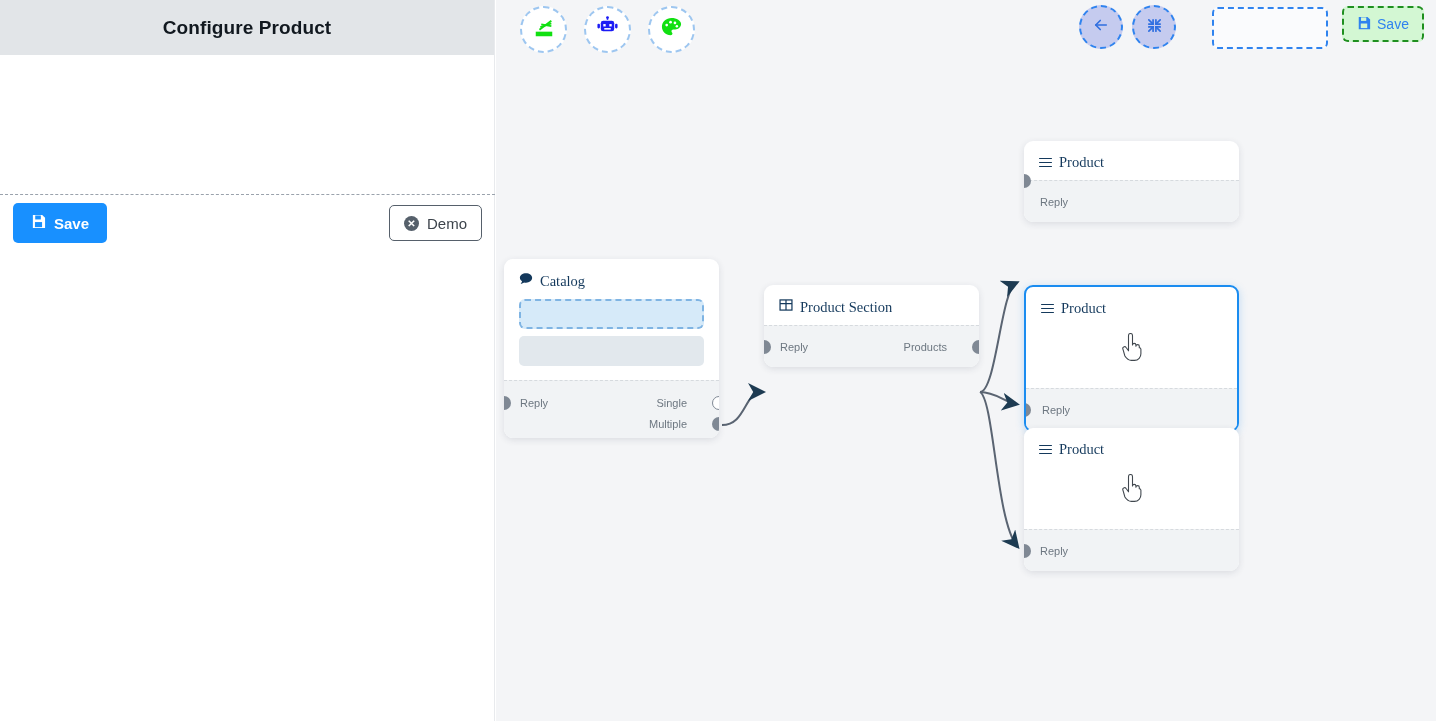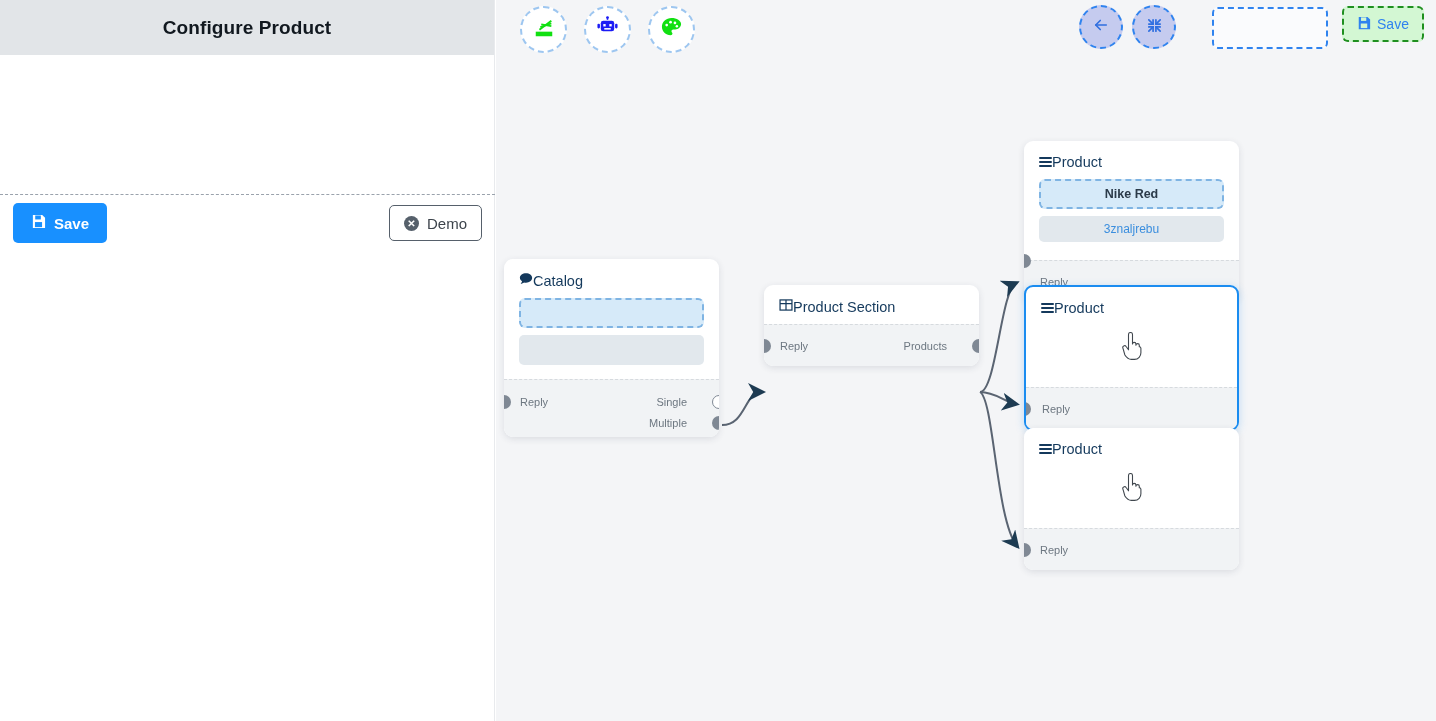--- a/index.html
+++ b/index.html
@@ -136,23 +136,23 @@
     background: #ffffff;
     border-radius: 9px;
     box-shadow: 0 2px 7px rgba(40,50,70,.12);
     overflow: hidden;
   }
   .node.selected {
     border: 2px solid #1a8cf0;
     box-shadow: 0 2px 9px rgba(26,140,240,.25);
   }
   .node-head {
-    display: flex; align-items: center; 
+    display: flex; align-items: center; gap: 7px;
     padding: 13px 15px 9px 15px;
-    font-size: 14px; color: #1d3b58; font-weight: normal;
+    font-size: 14px; color: #1d3b58; font-weight: normal; font-family: Liberation Serif, serif;
   }
   .node-head .ttl { color: #14395c; font-size: 14.5px; }
   .node-body { padding: 0 15px 14px 15px; }
   .node-foot {
     border-top: 1px dashed #d6dade;
     background: #f1f3f5;
     height: 42px;
     position: relative;
   }
   .port-label {
@@ -318,24 +318,20 @@
 
     <div class="node" style="left:528px;top:141px;width:215px;">
       <div class="node-head">
         <span class="hamburger-ico">
             <i></i>
             <i></i>
             <i></i>
           </span>
         <span class="ttl">Product</span>
       </div>
-      <div class="node-body">
-        <div class="slot-dashed">Nike Red</div>
-        <div class="slot-gray">3znaljrebu</div>
-      </div>
       <div class="node-foot">
         <span class="port-label left">Reply</span>
         <span class="port-dot" style="left:0px;top:0px;"></span>
       </div>
     </div>
 
     <div class="node" style="left:8px;top:259px;width:215px;">
       <div class="node-head">
         <span>
           <svg width="14" height="14" viewBox="0 0 16 16" fill="#14395c">

